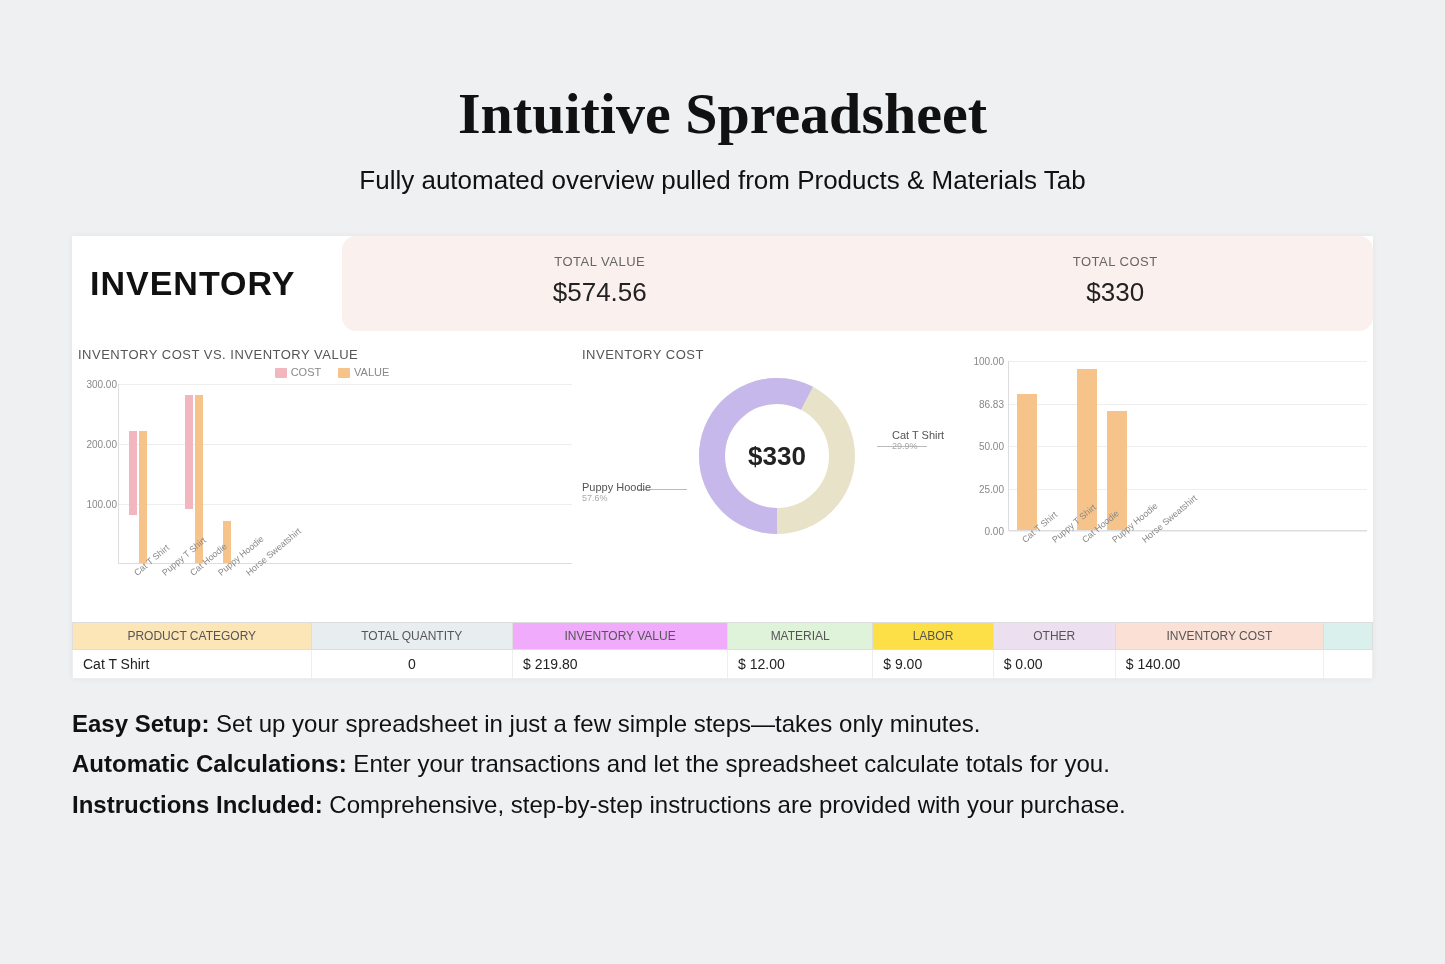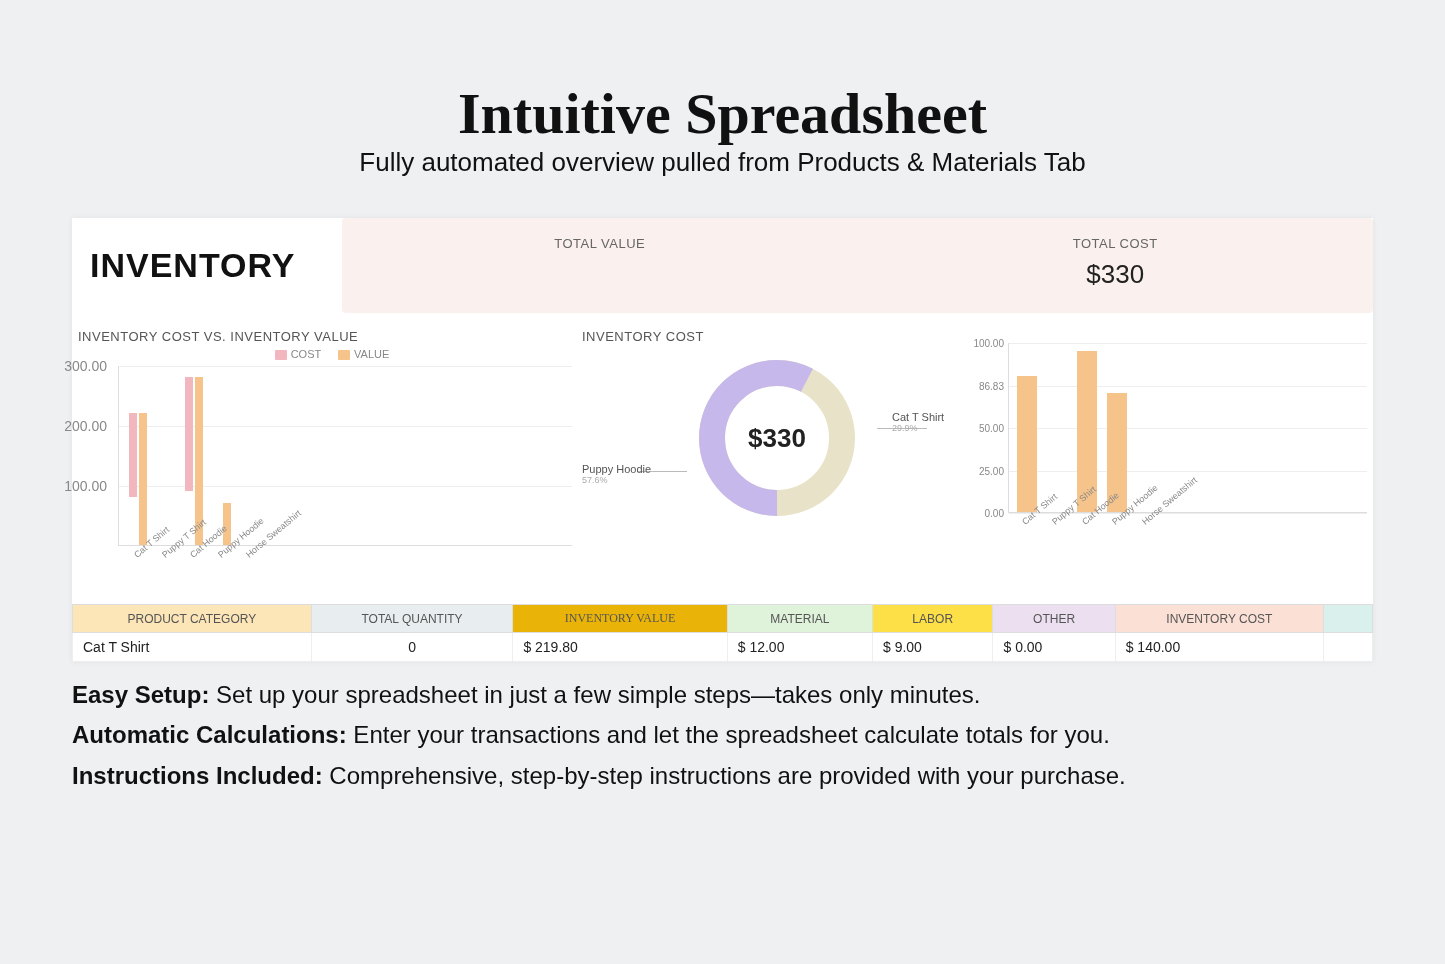--- a/index.html
+++ b/index.html
@@ -13,20 +13,21 @@
 .title {
   font-family:Georgia,"Times New Roman",serif;
   font-weight:700;
   font-size:58px;
   text-align:center;
   margin-top:20px;
 }
 .subtitle {
   text-align:center;
   font-size:26px;
+  margin-top:18px;
   font-weight:400;
 }
 .shot {
   background:#fff;
   margin-top:40px;
   width:100%;
   box-shadow:0 0 6px rgba(0,0,0,.06);
 }
 .top {
   display:flex;
@@ -37,21 +38,21 @@
   font-weight:900;
   font-size:34px;
   letter-spacing:1px;
   color:#111;
   font-family:Arial,sans-serif;
 }
 .kpis {
   flex:1;
   background:#faf0ed;
   display:flex;
-  border-radius:4px;
+  border-radius:14px;
 }
 .kpi {
   flex:1;
   text-align:center;
   padding:18px 0 22px;
 }
 .kpi-l { font-size:13px; color:#666; letter-spacing:.5px; }
 .kpi-v { font-size:26px; color:#222; margin-top:8px; font-weight:500; }
 
 .charts {
@@ -63,21 +64,21 @@
 .c3 { flex:1; padding-right:6px; position:relative; }
 .ctitle { text-align:left; font-size:13px; color:#555; letter-spacing:.5px; margin:6px 0 4px; }
 .legend { text-align:center; font-size:11px; color:#888; margin-bottom:6px; }
 .sw { display:inline-block; width:12px; height:10px; vertical-align:middle; margin:0 4px 0 14px; border-radius:1px; }
 .sw-pink { background:#f2b6bf; }
 .sw-orange { background:#f6c48b; }
 
 
 .bc1-wrap { position:relative; height:180px; border-left:1px solid #ddd; border-bottom:1px solid #ddd; margin-left:40px; }
 .bc1-wrap .grid { position:absolute; left:0; right:0; height:1px; background:#eee; }
-.bc1-wrap .ylab { position:absolute; right:100%; margin-right:12px; font-size:14px; color:#888; transform:translateY(-50%); }
+.bc1-wrap .ylab { position:absolute; right:100%; margin-right:2px; font-size:10px; color:#888; transform:translateY(-50%); }
 .bargrp { position:absolute; bottom:0; width:26px; display:flex; gap:2px; }
 .bar { width:8px; }
 .b-pink { background:#f2b6bf; }
 .b-orange { background:#f6c48b; }
 .xlabs { position:relative; height:50px; margin-left:40px; }
 .xl { position:absolute; top:6px; font-size:9px; color:#888; white-space:nowrap; transform:rotate(-40deg); transform-origin:left top; }
 
 
 .donut-wrap { position:relative; width:180px; height:180px; margin:0 auto; }
 .donut-center {
@@ -96,47 +97,48 @@
 .bc3-wrap .grid { position:absolute; left:0; right:0; height:1px; background:#eee; }
 .bar3 { position:absolute; bottom:0; width:20px; background:#f6c48b; }
 .xlabs3 { position:relative; height:50px; margin-left:36px; }
 
 
 .tbl { width:100%; border-collapse:collapse; font-size:14px; }
 .tbl th { font-weight:500; color:#555; font-size:12px; padding:6px 24px; border:1px solid #ddd; text-align:center; }
 .tbl td { padding:6px 10px; border:1px solid #eee; color:#222; }
 .th-cat { background:#fce6b8; }
 .th-qty { background:#e8eef0; }
-.th-val { background:#eab308;font-family:Liberation Serif, serif; }
+.th-val { background:#f0abfc; }
 .th-mat { background:#dff2da; }
 .th-lab { background:#fde047; }
 .th-oth { background:#ece0f0; }
 .th-inv { background:#fbe0d5; }
 .th-last { background:#d9f0ed; width:10px; }
 
 .features {
-  margin-top:14px;
+  margin-top:26px;
   font-size:24px;
   line-height:1.6;
 }
 .features p { margin:2px 0; }
 </style>
 </head>
 <body>
 
 <h1 class="title">Intuitive Spreadsheet</h1>
 <p class="subtitle">Fully automated overview pulled from Products &amp; Materials Tab</p>
 
 <div class="shot">
 
   <div class="top">
     <div class="inv-label">INVENTORY</div>
     <div class="kpis">
       <div class="kpi">
         <div class="kpi-l">TOTAL VALUE</div>
+        <div class="kpi-v">$574.56</div>
       </div>
       <div class="kpi">
         <div class="kpi-l">TOTAL COST</div>
         <div class="kpi-v">$330</div>
       </div>
     </div>
   </div>
 
   <div class="charts">
 

